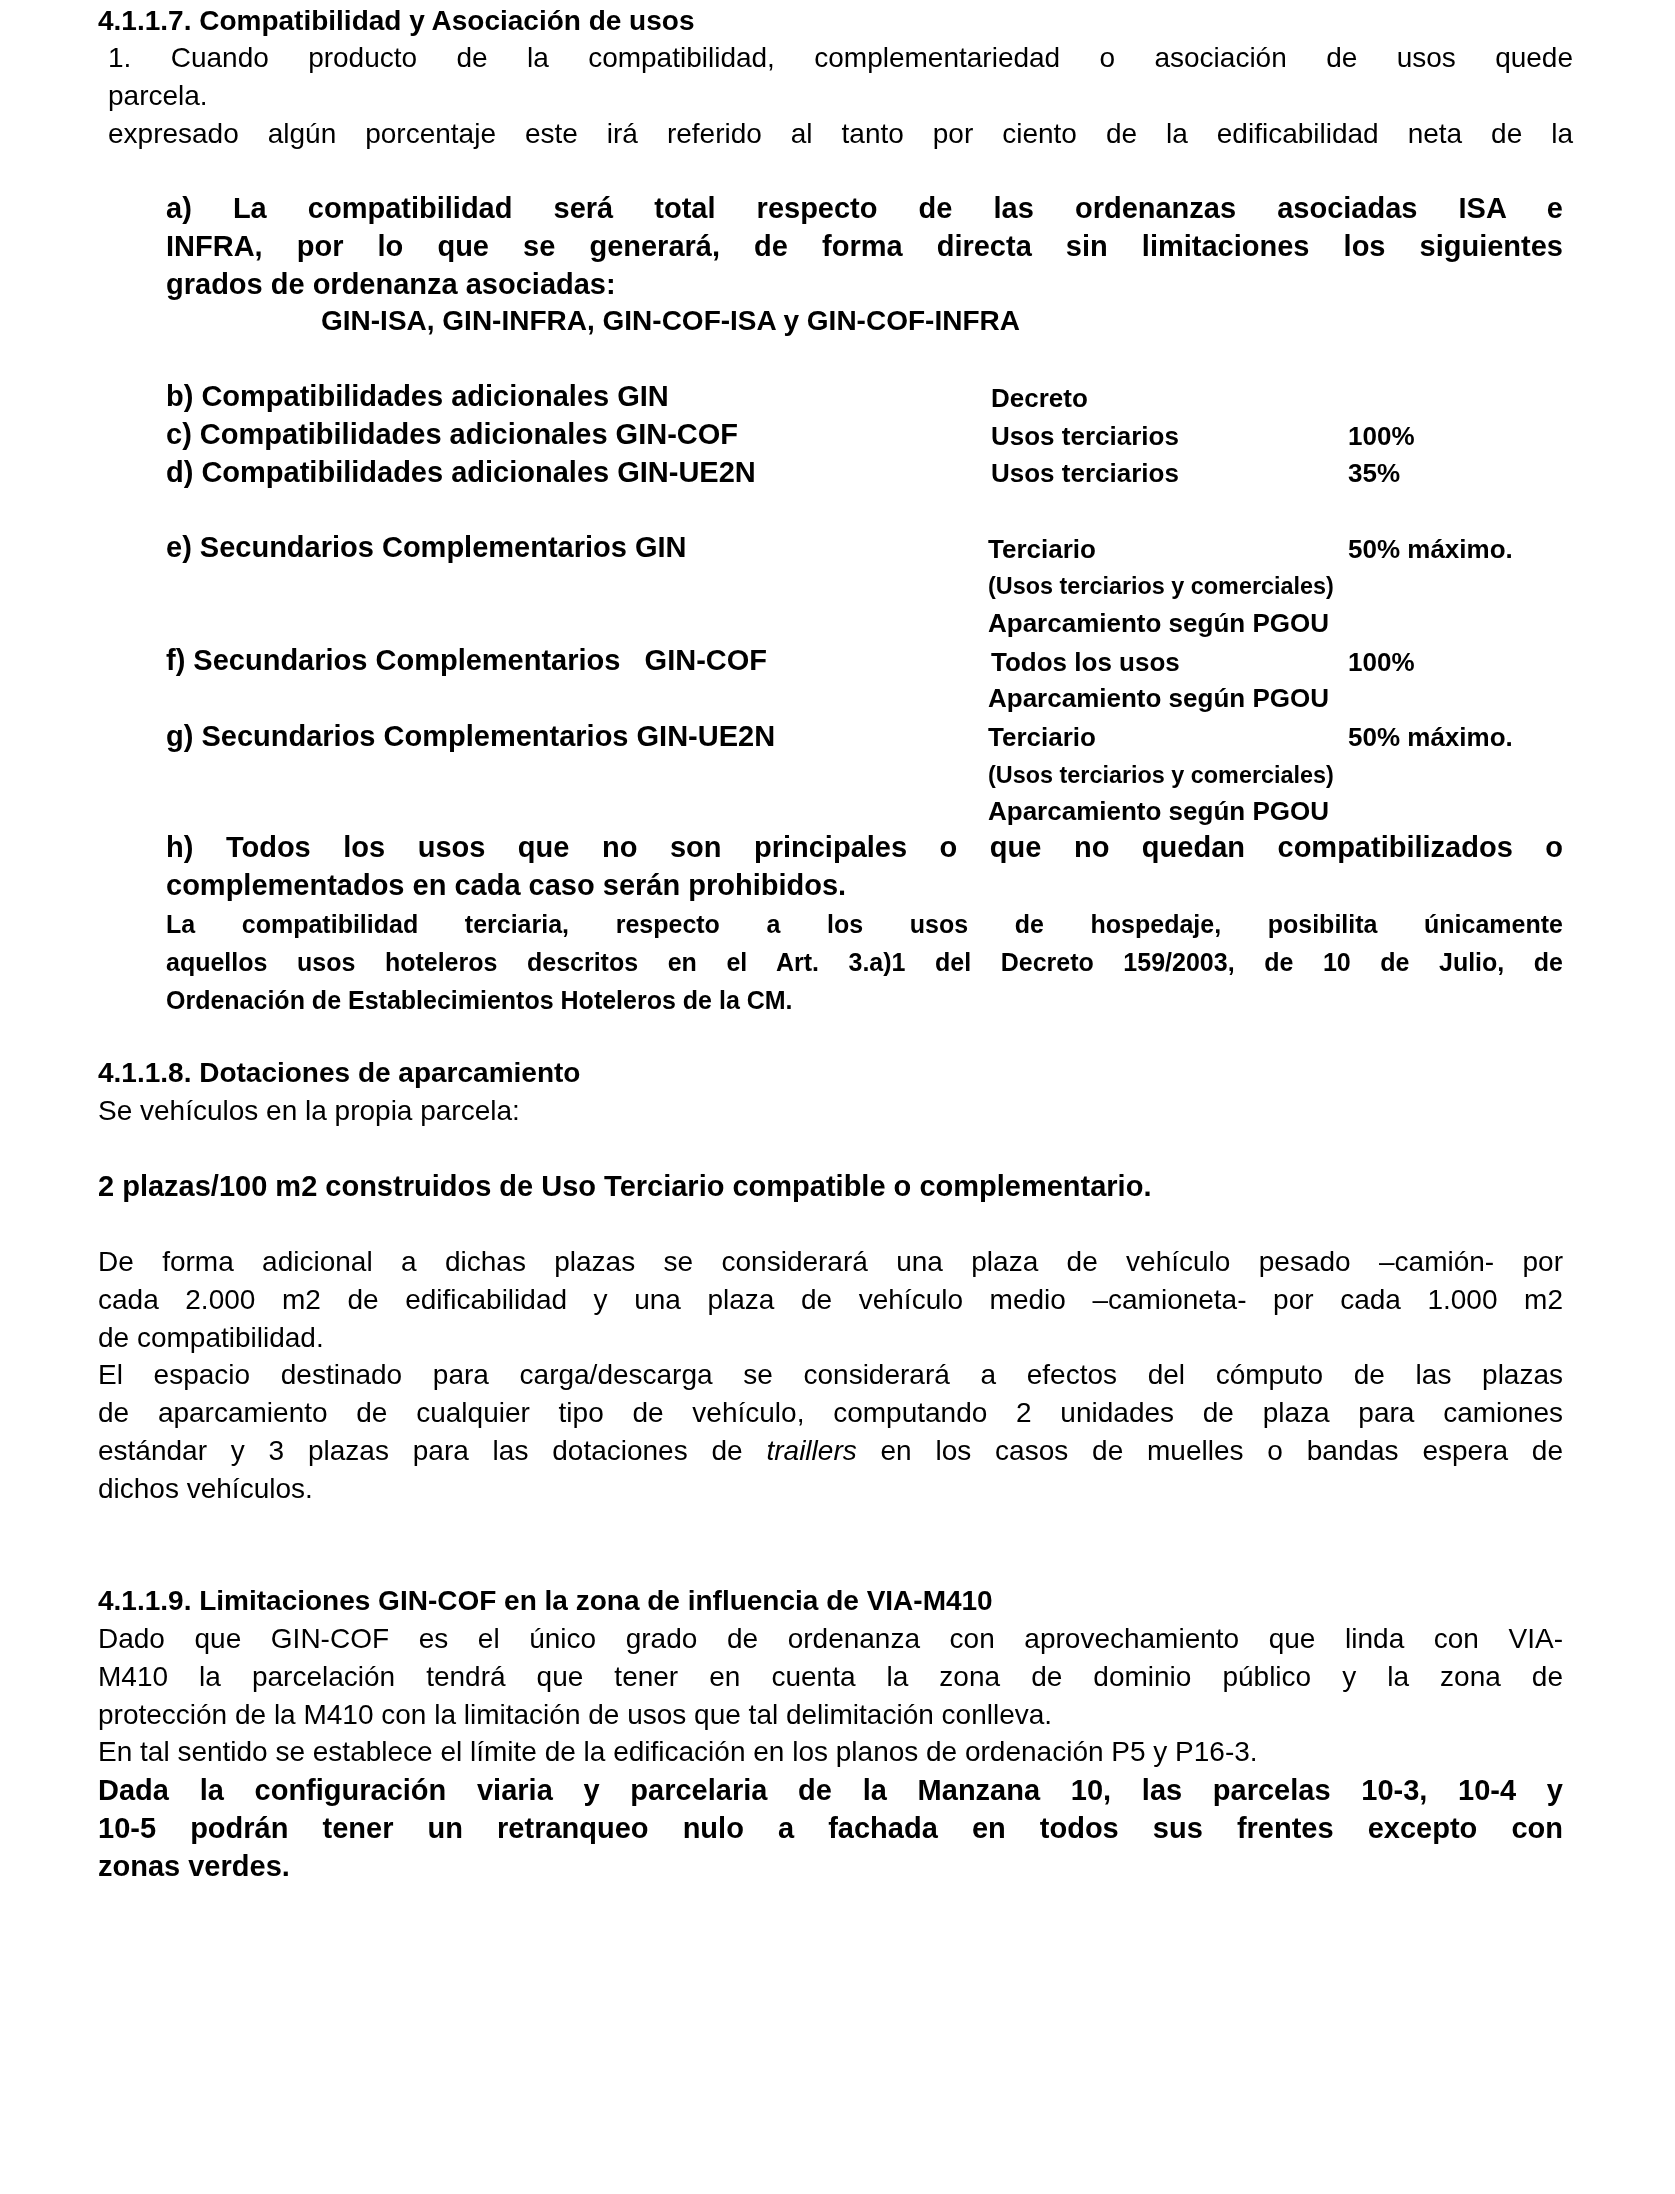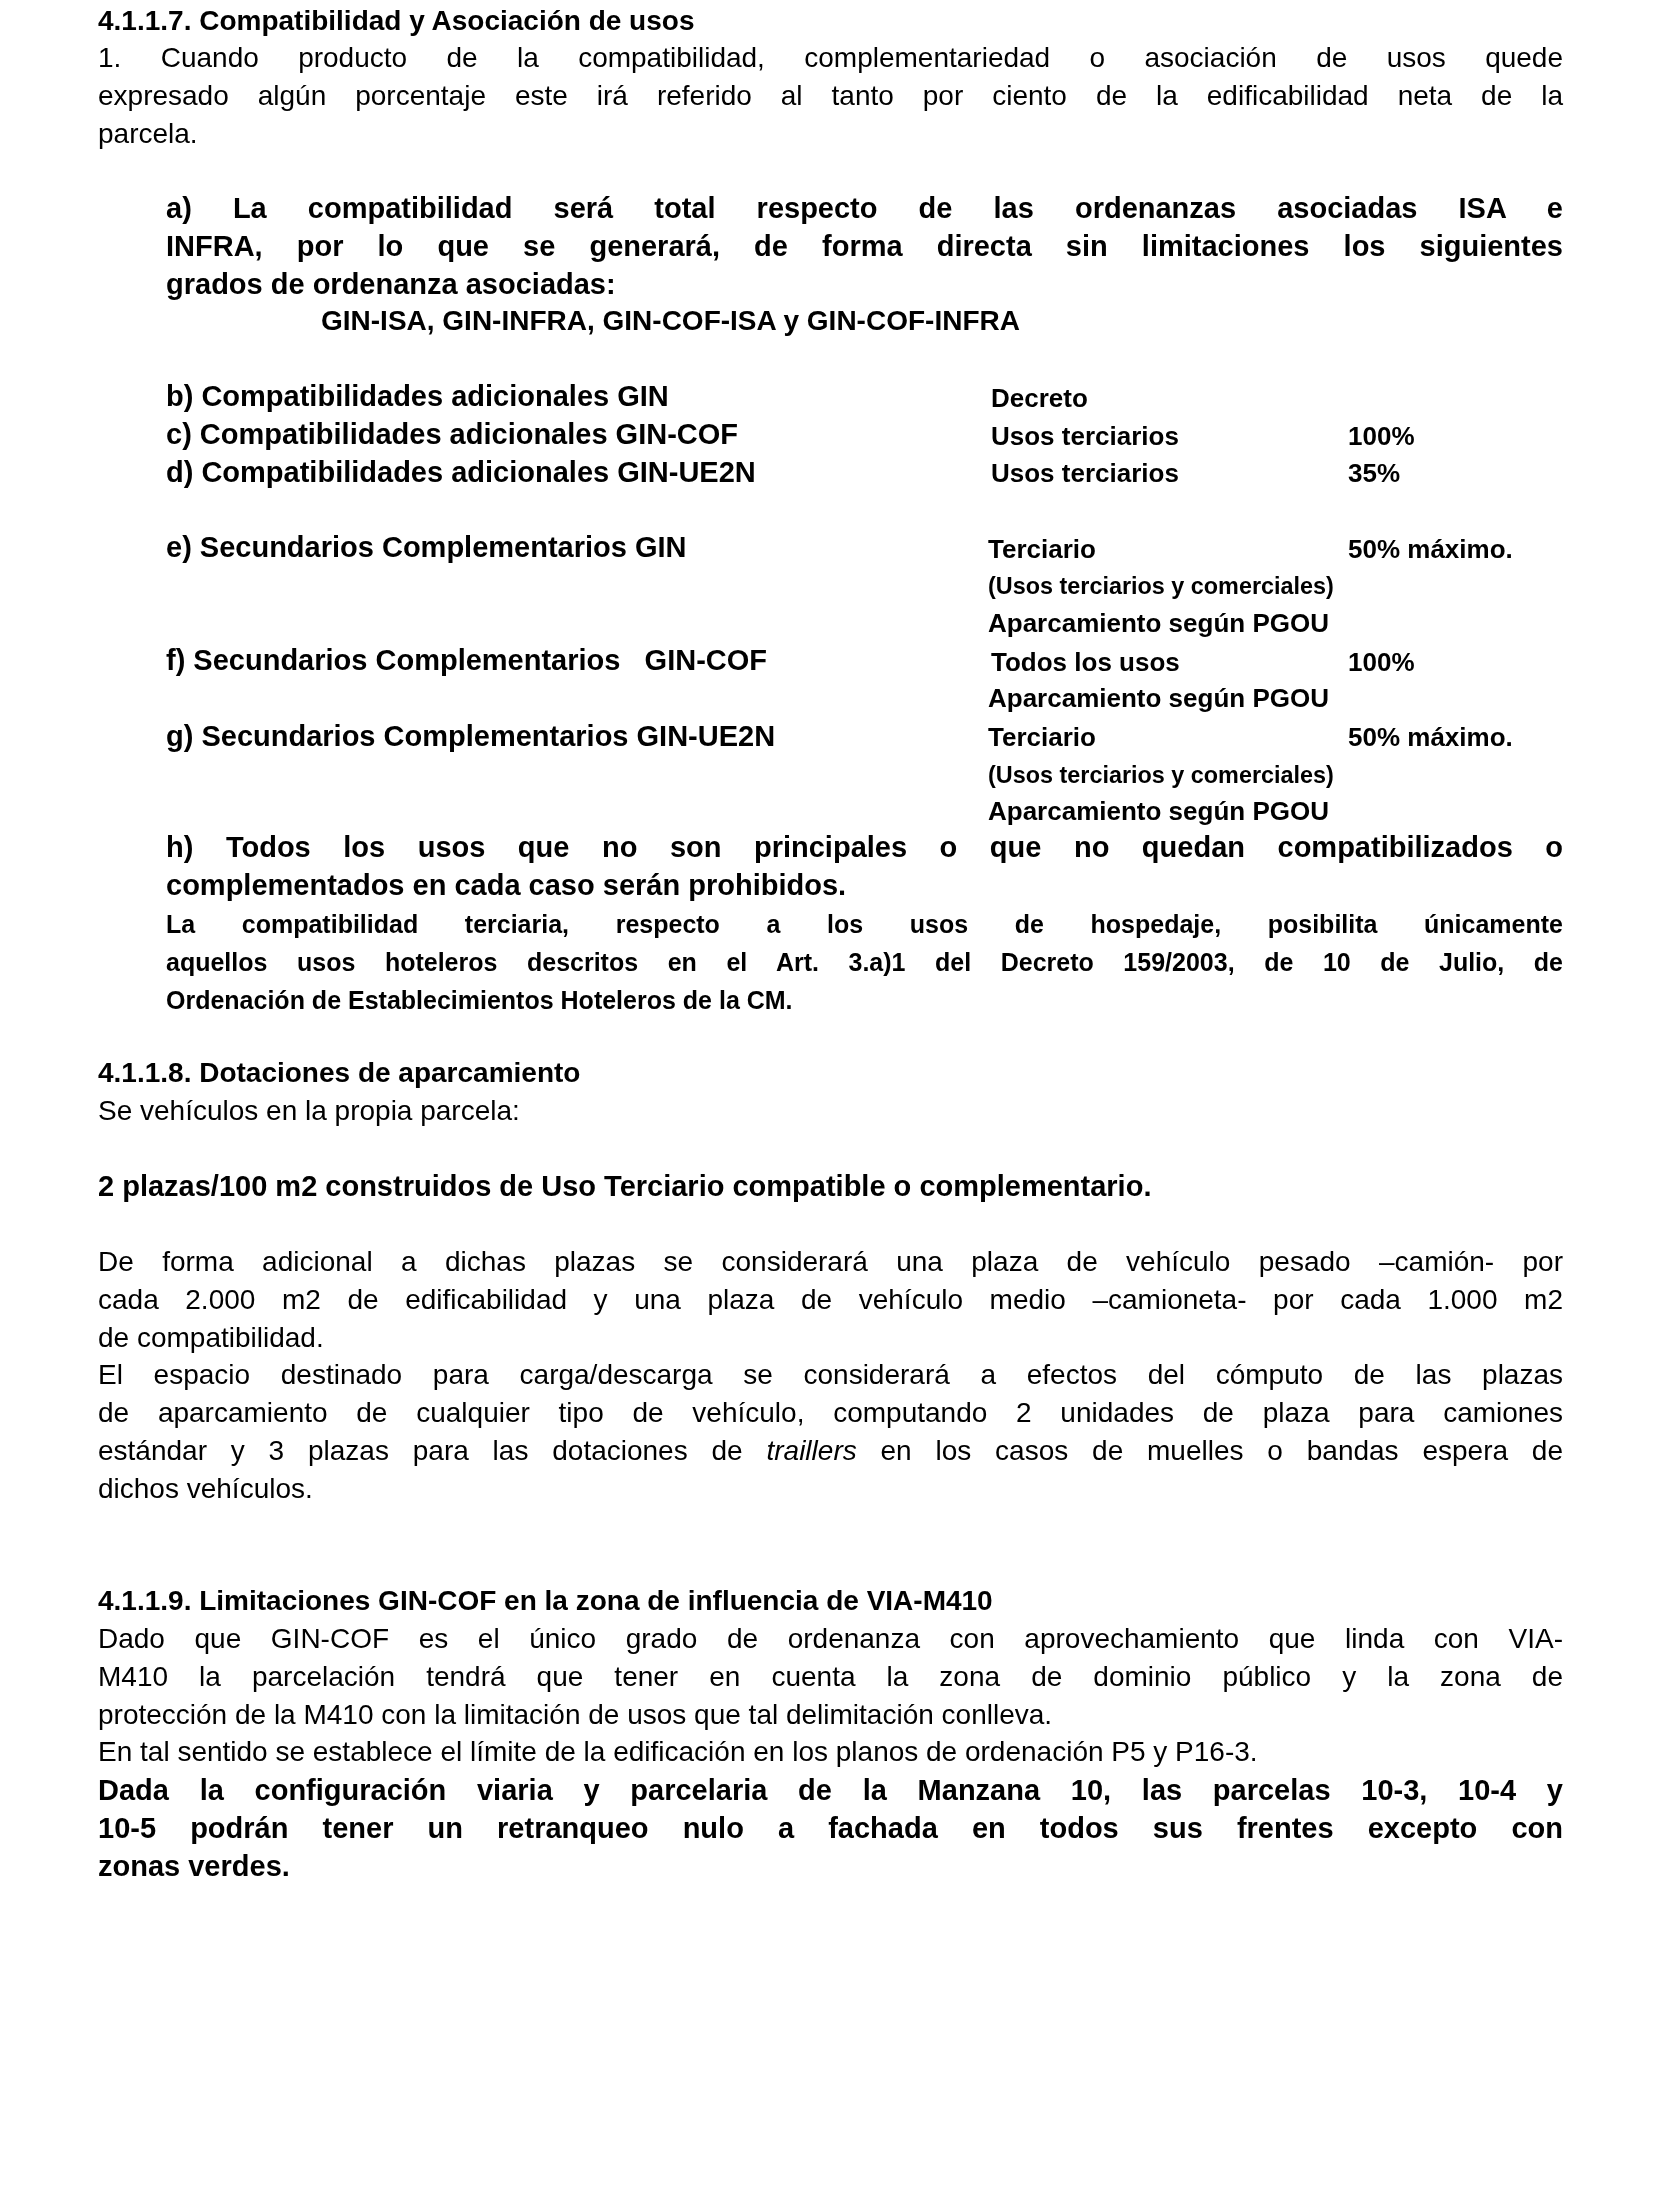--- a/index.html
+++ b/index.html
@@ -49,24 +49,24 @@
     }
     em { font-style: italic; }
   </style>
 </head>
 <body>
 
 <div class="page">
 
   <div class="abs h" style="left:98px; top:1.5px;">4.1.1.7. Compatibilidad y Asociación de usos</div>
 
-  <div class="para n" style="left:98px; top:39px; width:1465px;">
+  <div class="para n" style="left:108px; top:39px; width:1465px;">
     <span class="line">1. Cuando producto de la compatibilidad, complementariedad o asociación de usos quede</span>
+    <span class="line last">parcela.</span>
     <span class="line">expresado algún porcentaje este irá referido al tanto por ciento de la edificabilidad neta de la</span>
-    <span class="line last">parcela.</span>
   </div>
 
   <div class="para big" style="left:166px; top:189px; width:1397px;">
     <span class="line">a) La compatibilidad será total respecto de las ordenanzas asociadas ISA e</span>
     <span class="line">INFRA, por lo que se generará, de forma directa sin limitaciones los siguientes</span>
     <span class="line last">grados de ordenanza asociadas:</span>
   </div>
   <div class="abs nb" style="left:321px; top:302px;">GIN-ISA, GIN-INFRA, GIN-COF-ISA y GIN-COF-INFRA</div>
 
   <div class="abs big" style="left:166px; top:377px;">b) Compatibilidades adicionales GIN</div>

